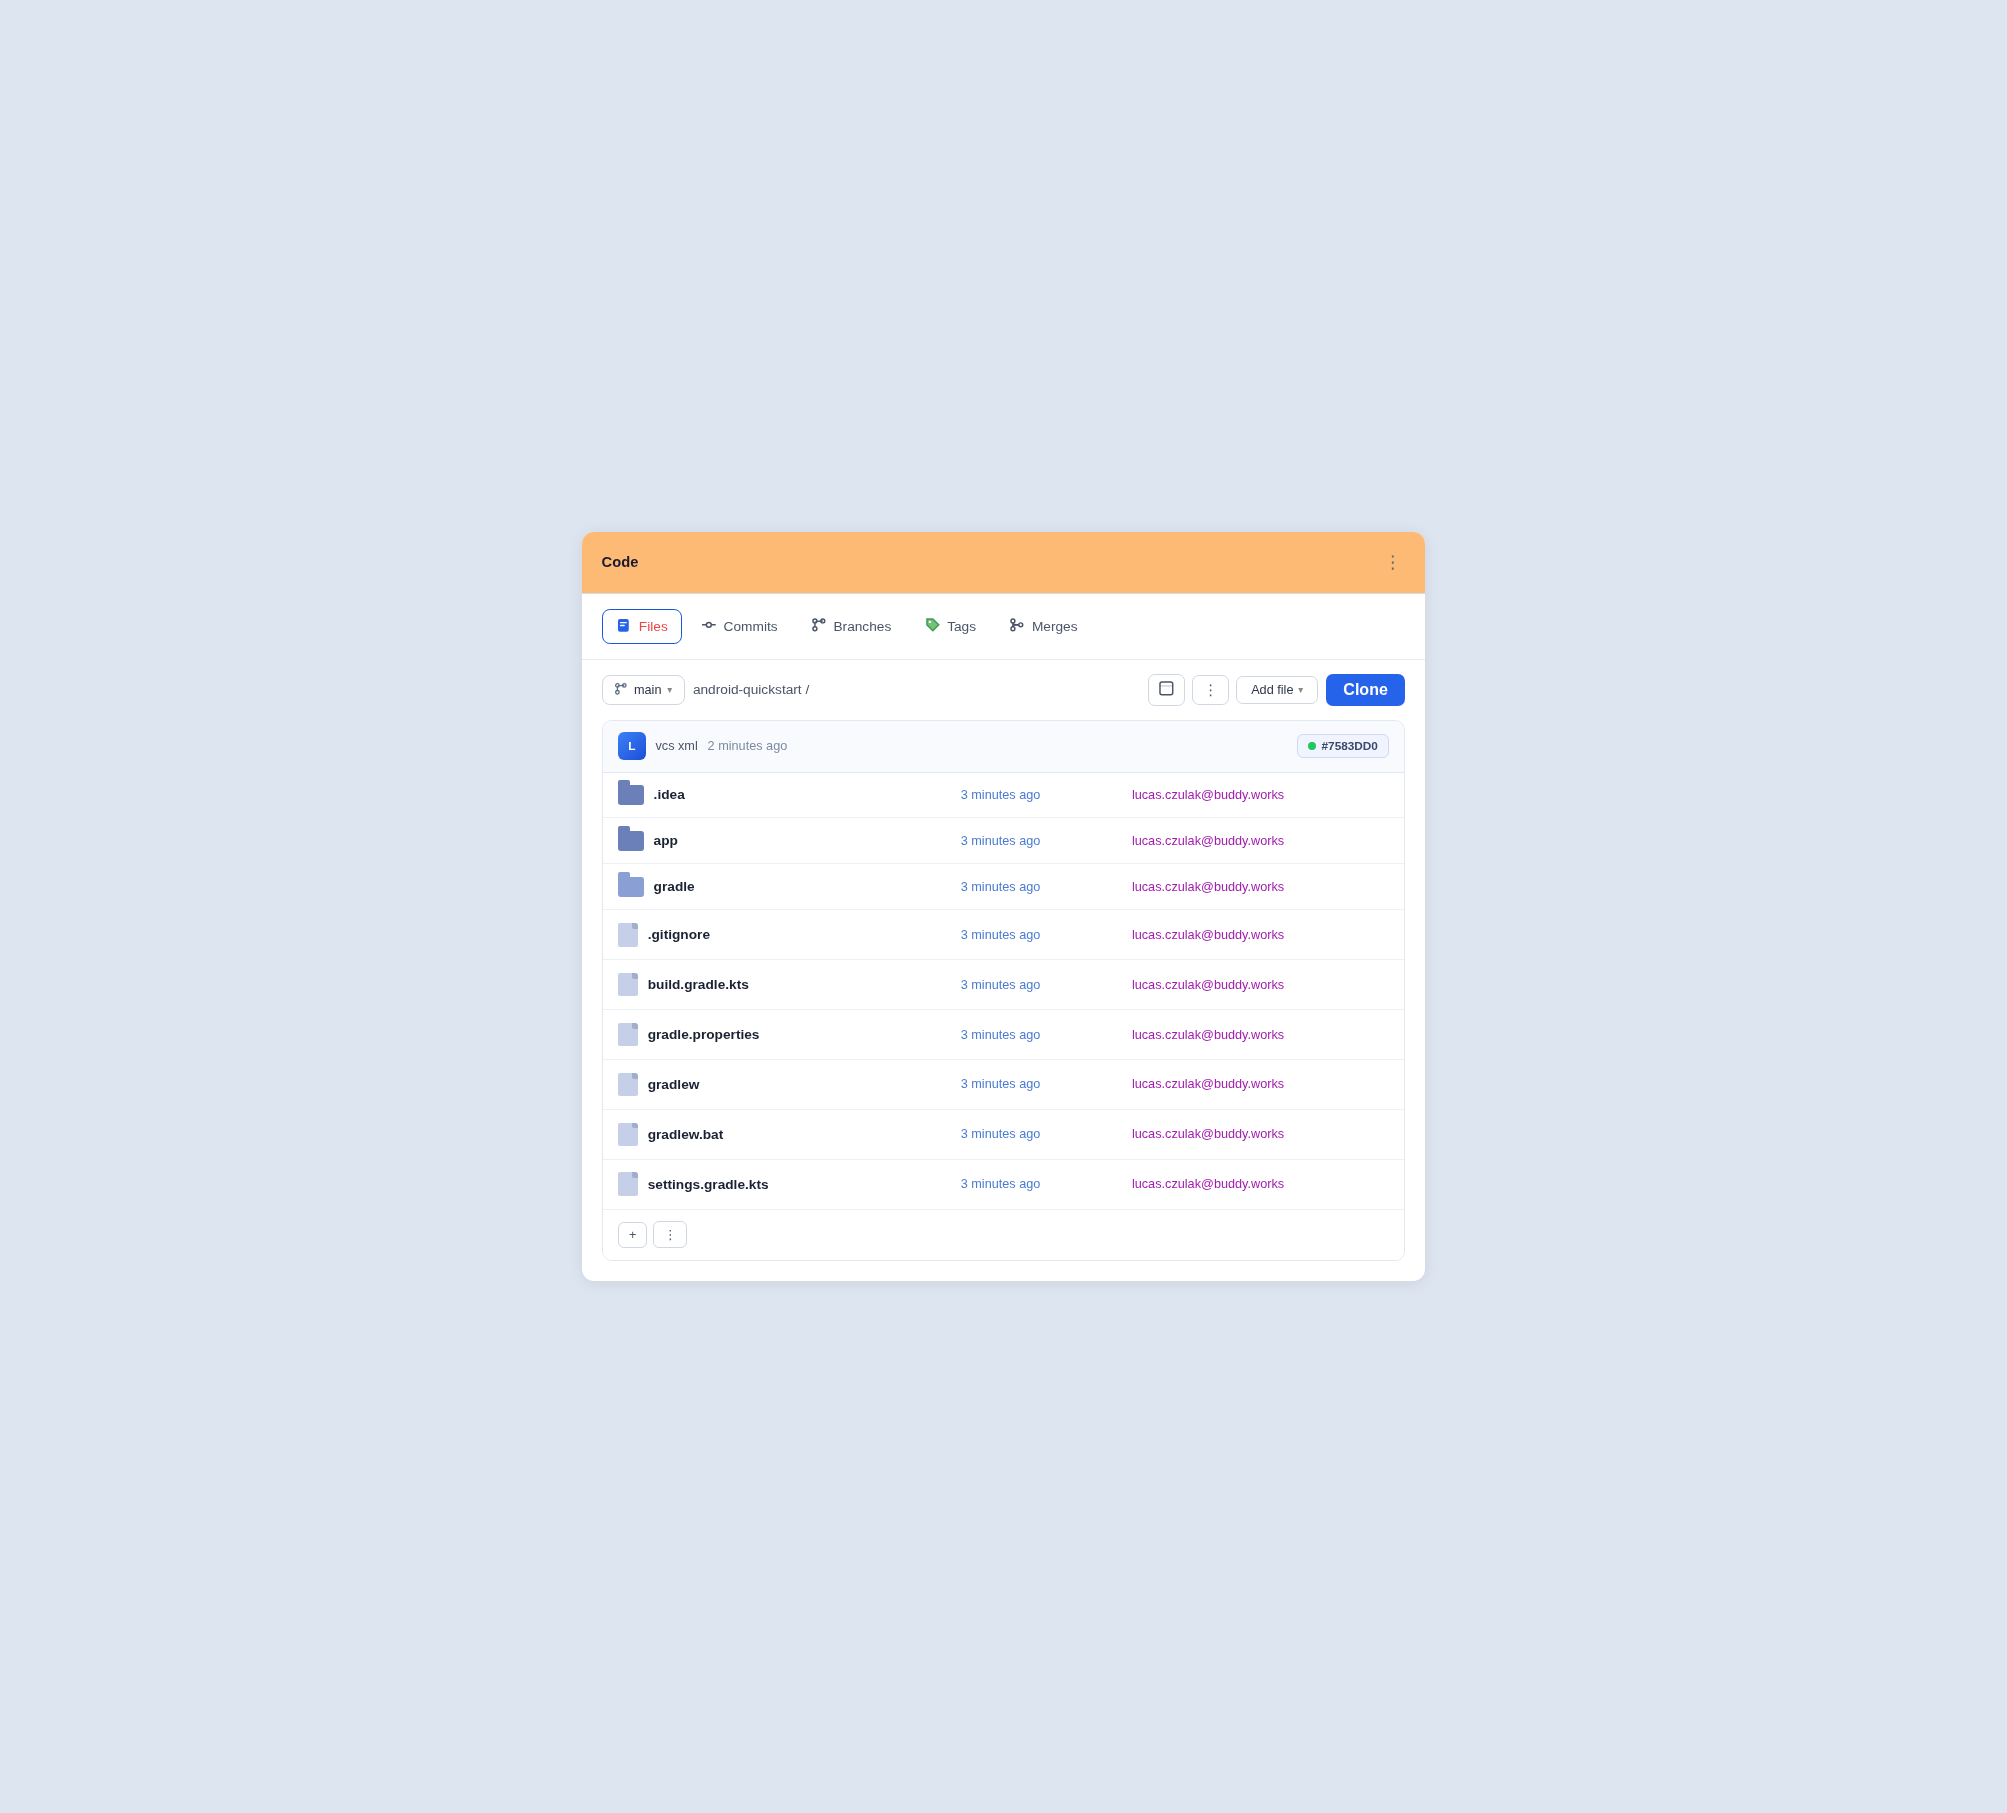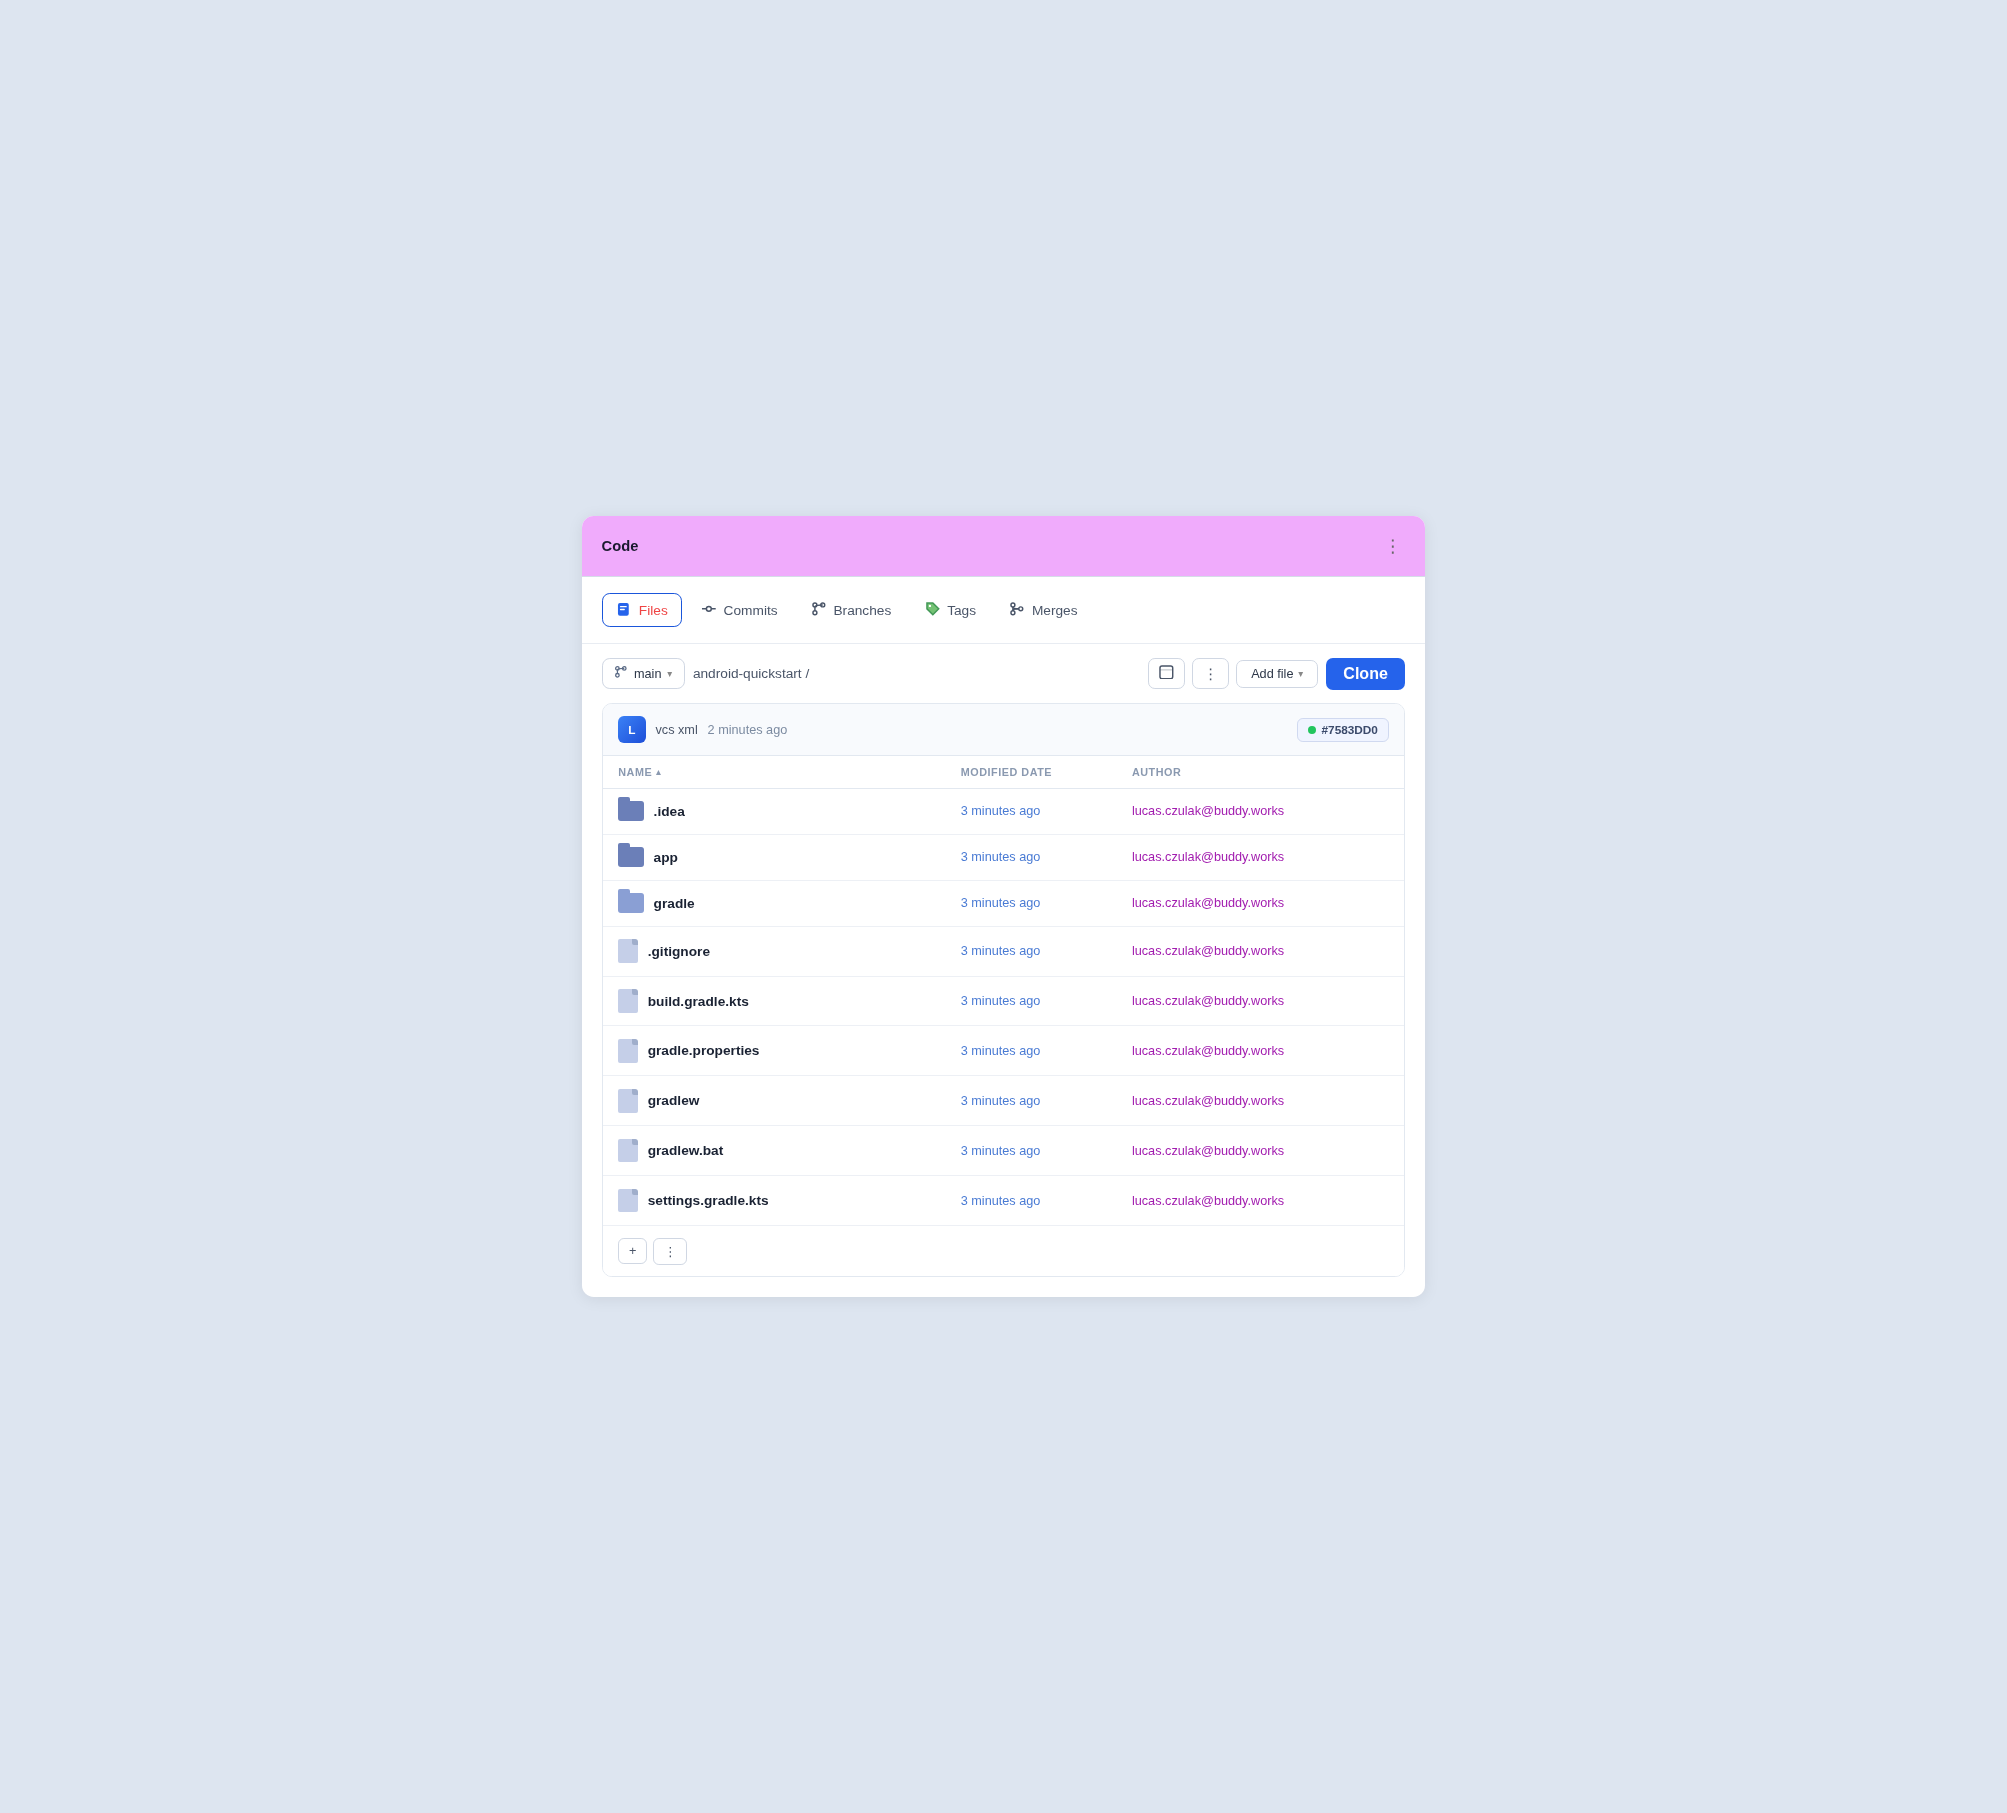--- a/index.html
+++ b/index.html
@@ -13,21 +13,21 @@
       padding: 19.6px;
     }
     .panel {
       background: #fff;
       border-radius: 11.8px;
       box-shadow: 0 2px 15.7px rgba(0,0,0,0.08);
       width: 843px;
       overflow: hidden;
     }
     .panel-header {
-      background: #f0abfc;
+      background: #fdba74;
       display: flex;
       justify-content: space-between;
       align-items: center;
       padding: 15.7px 19.6px;
       border-bottom: 1px solid #d5dce8;
     }
     .panel-title {
       font-size: 14.7px;
       font-weight: 600;
       color: #1a1a2e;
@@ -418,28 +418,20 @@
         </div>
         <span class="commit-message">vcs xml</span>
         <span class="commit-time">2 minutes ago</span>
       </div>
       <div class="commit-hash">
         <span class="commit-hash-dot"></span>
         <span>#7583DD0</span>
       </div>
     </div>
 
-    <div class="table-header">
-      <div class="table-header-cell sortable">
-        <span>NAME</span>
-        <span style="font-size:8.8px;">▴</span>
-      </div>
-      <div class="table-header-cell">MODIFIED DATE</div>
-      <div class="table-header-cell">AUTHOR</div>
-    </div>
 
     <div id="table-rows">
         <div class="table-row">
     <div class="file-name-cell">
       <div class="folder-icon "></div>
       <span>.idea</span>
     </div>
     <div class="modified-date-cell">3 minutes ago</div>
     <div class="author-cell">lucas.czulak@buddy.works</div>
   </div>

